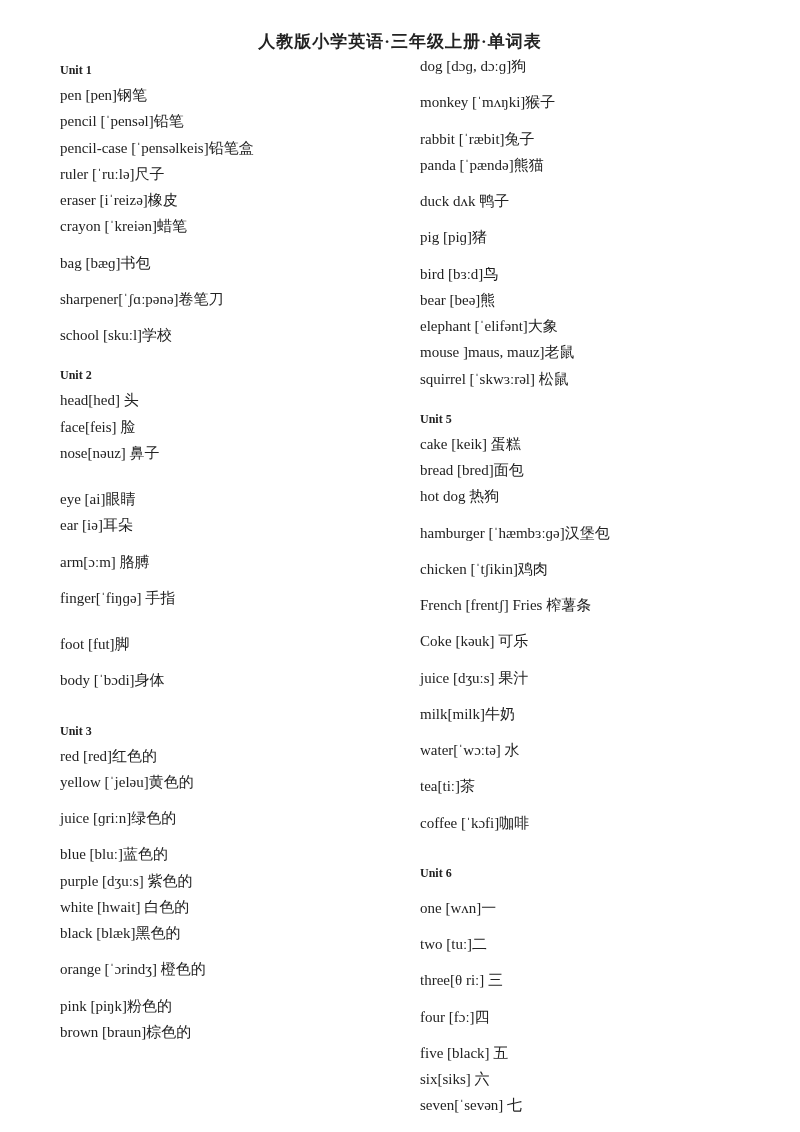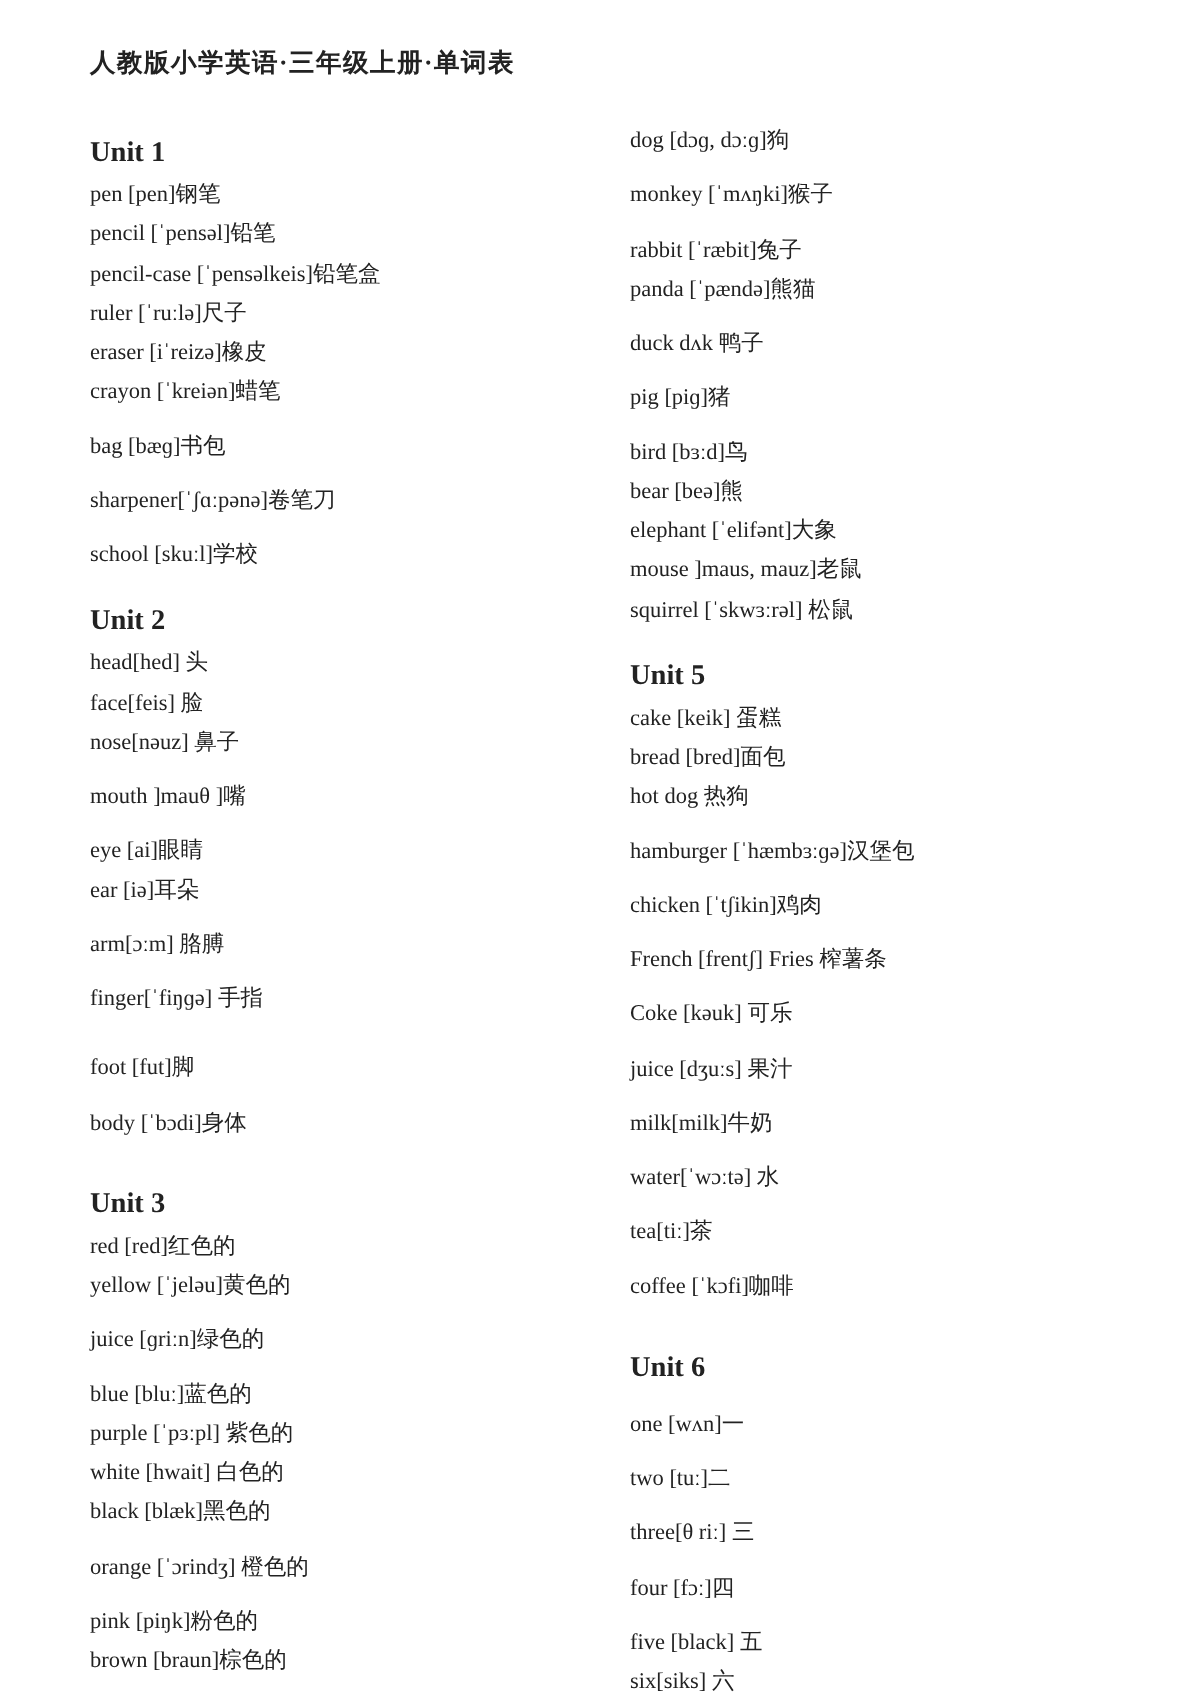--- a/index.html
+++ b/index.html
@@ -10,42 +10,42 @@
     body {
       background: #fff;
       font-family: "SimSun", "宋体", serif;
       font-size: 15px;
       color: #222;
       width: 800px;
       min-height: 1132px;
       padding: 30px 60px;
     }
     .page-title {
+      text-align: center;
       font-size: 17px;
       font-weight: bold;
-      margin-bottom: 28px;
       letter-spacing: 1px;
     }
     .content-wrapper {
       display: flex;
       gap: 0;
     }
     .col-left {
       flex: 1;
       padding-right: 20px;
     }
     .col-right {
       flex: 1;
       padding-left: 20px;
     }
     .unit-title {
       font-weight: bold;
       margin-top: 10px;
       margin-bottom: 4px;
-      font-size: 19px;
+      font-size: 12px;
     }
     .word-line {
       line-height: 1.75;
       font-size: 15px;
     }
     .spacer {
       height: 10px;
     }
   </style>
 </head>
@@ -67,21 +67,20 @@
       <div class="spacer"></div>
       <div class="word-line">sharpener[ˈʃɑːpənə]卷笔刀</div>
       <div class="spacer"></div>
       <div class="word-line">school [skuːl]学校</div>
       <div class="spacer"></div>
       <div class="unit-title">Unit 2</div>
       <div class="word-line">head[hed]   头</div>
       <div class="word-line">face[feis]  脸</div>
       <div class="word-line">nose[nəuz]  鼻子</div>
       <div class="spacer"></div>
-      <div class="word-line">mouth ]mauθ ]嘴</div>
       <div class="spacer"></div>
       <div class="word-line">eye [ai]眼睛</div>
       <div class="word-line">ear [iə]耳朵</div>
       <div class="spacer"></div>
       <div class="word-line">arm[ɔːm]   胳膊</div>
       <div class="spacer"></div>
       <div class="word-line">finger[ˈfiŋɡə]  手指</div>
       <div class="spacer"></div>
       <div class="spacer"></div>
       <div class="word-line">foot [fut]脚</div>
@@ -89,21 +88,21 @@
       <div class="word-line">body [ˈbɔdi]身体</div>
       <div class="spacer"></div>
       <div class="spacer"></div>
       <div class="unit-title">Unit 3</div>
       <div class="word-line">red [red]红色的</div>
       <div class="word-line">yellow [ˈjeləu]黄色的</div>
       <div class="spacer"></div>
       <div class="word-line">juice [ɡriːn]绿色的</div>
       <div class="spacer"></div>
       <div class="word-line">blue [bluː]蓝色的</div>
-      <div class="word-line">purple [ˈpɜːpl]  紫色的</div>
+      <div class="word-line">purple [dʒuːs]  紫色的</div>
       <div class="word-line">white [hwait]  白色的</div>
       <div class="word-line">black [blæk]黑色的</div>
       <div class="spacer"></div>
       <div class="word-line">orange [ˈɔrindʒ]  橙色的</div>
       <div class="spacer"></div>
       <div class="word-line">pink [piŋk]粉色的</div>
       <div class="word-line">brown [braun]棕色的</div>
     </div>
   <div class="col-right" id="right-col">
       <div class="word-line">dog [dɔɡ, dɔːɡ]狗</div>

